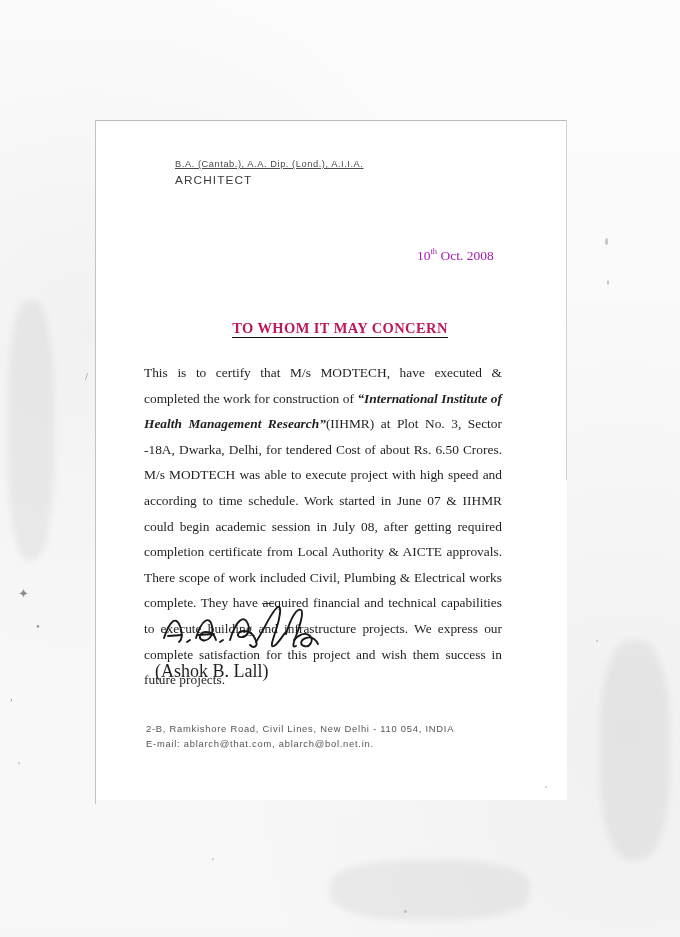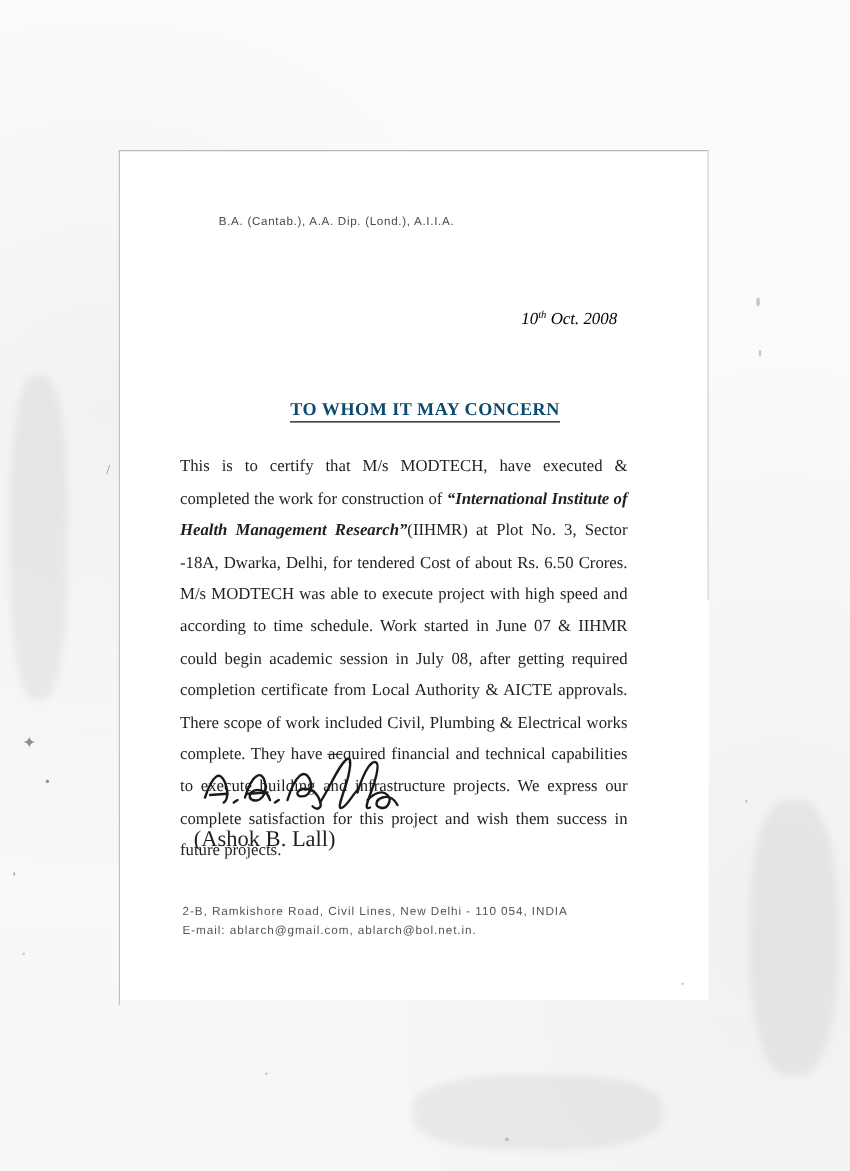--- a/index.html
+++ b/index.html
@@ -72,55 +72,55 @@
   }
   .lh-name {
     font-size: 14.5px;
     letter-spacing: 0.9px;
     color: #2d2d2d;
     font-weight: 400;
   }
   .lh-quals {
     font-size: 9.3px;
     letter-spacing: 0.55px;
-    margin-top: 14px;
+    margin-top: 1px;
     color: #4a4a4a;
+    text-decoration: underline;
   }
   .lh-role {
     font-size: 11.8px;
     letter-spacing: 1.1px;
     margin-top: 4px;
     color: #3a3a3a;
   }
 
   
   .date {
     position: absolute;
     left: 417px;
     top: 246px;
     font-size: 13.5px;
-    color: #000000;
-    font-style: italic;
+    color: #a21caf;
   }
   .date sup {
     font-size: 8.5px;
     vertical-align: super;
   }
 
   
   .title {
     position: absolute;
     left: 0;
     top: 320px;
     width: 680px;
     text-align: center;
     font-size: 14.5px;
     font-weight: bold;
     letter-spacing: 0.4px;
-    color: #0c4a6e;
+    color: #be185d;
   }
   .title span {
     border-bottom: 1.3px solid #111;
     padding-bottom: 1px;
   }
 
   
   .body-text {
     position: absolute;
     left: 144px;
@@ -204,20 +204,21 @@
 <div class="smudge" style="left:600px; top:640px; width:70px; height:220px;"></div>
 <div class="smudge" style="left:330px; top:860px; width:200px; height:60px;"></div>
 
 <div class="sheet"></div>
 <div class="sheet-edge-top"></div>
 <div class="sheet-edge-left"></div>
 <div class="sheet-edge-right"></div>
 
 <div class="letterhead">
   <div class="lh-quals">B.A. (Cantab.), A.A. Dip. (Lond.), A.I.I.A.</div>
+  <div class="lh-role">ARCHITECT</div>
 </div>
 
 <div class="date"><span>10</span><sup>th</sup><span> Oct. 2008</span></div>
 
 <div class="title"><span>TO WHOM IT MAY  CONCERN</span></div>
 
 <div class="body-text">
   <span>This is to certify that </span><b>M/s MODTECH</b><span>, have executed &amp; completed the work for construction of </span><i class="bi">“International Institute of Health Management Research”</i><span>(IIHMR) at Plot No. 3, Sector -18A, Dwarka, Delhi, for tendered Cost of about Rs. 6.50 Crores. M/s MODTECH was able to execute project with high speed and according to time schedule. Work started in June 07 &amp; IIHMR could begin academic session in July 08, after getting required completion certificate from Local Authority &amp; AICTE approvals. There scope of work included Civil, Plumbing &amp; Electrical works complete. They have </span><span class="strike-fix">ac</span><span>quired financial and technical capabilities to execute building and infrastructure projects. We express our complete satisfaction for this project and wish them success in future projects.</span>
 </div>
 
@@ -235,21 +236,21 @@
       <path d="M126 30 C 132 10, 138 4, 141 6 C 144 8, 140 22, 136 32 C 133 40, 132 44, 136 42"></path>
       <path d="M134 36 C 140 30, 146 28, 150 32 C 154 36, 150 44, 144 42 C 140 41, 140 36, 146 34 C 152 32, 156 36, 158 40"></path>
     </g>
   </svg>
 </div>
 
 <div class="sig-name">(Ashok B. Lall)</div>
 
 <div class="footer">
   <div>2-B, Ramkishore Road,  Civil Lines, New Delhi - 110 054, INDIA</div>
-  <div>E-mail: ablarch@gmail.com, ablarch@bol.net.in.</div>
+  <div>E-mail: ablarch@that.com, ablarch@bol.net.in.</div>
 </div>
 
 <div class="mark" style="left:85px; top:370px;">/</div>
 <div class="mark" style="left:18px; top:586px; font-size:13px;">✦</div>
 <div class="mark" style="left:36px; top:620px;">•</div>
 <div class="mark" style="left:10px; top:690px;">,</div>
 <div class="speck" style="left:605px; top:238px; width:3px; height:7px;"></div>
 <div class="speck" style="left:607px; top:280px; width:2px; height:5px;"></div>
 <div class="speck" style="left:596px; top:640px; width:2px; height:2px;"></div>
 <div class="speck" style="left:404px; top:910px; width:3px; height:3px;"></div>

